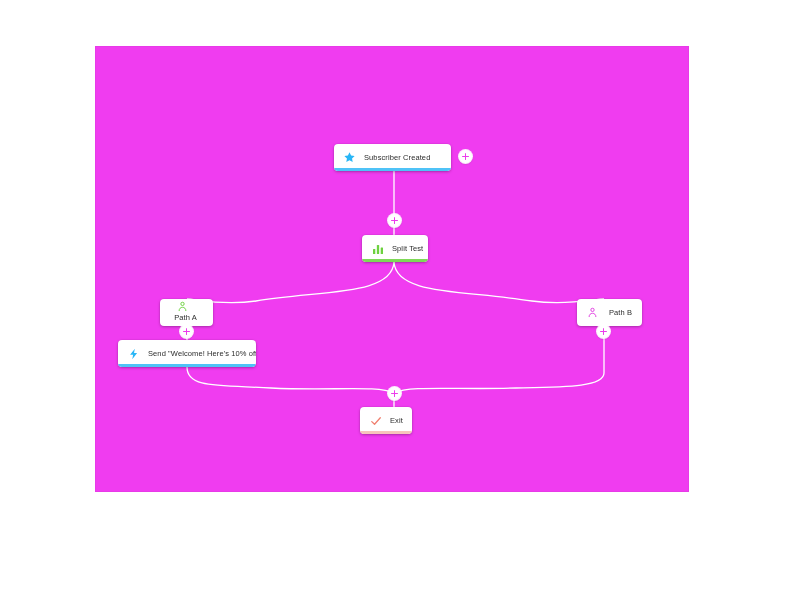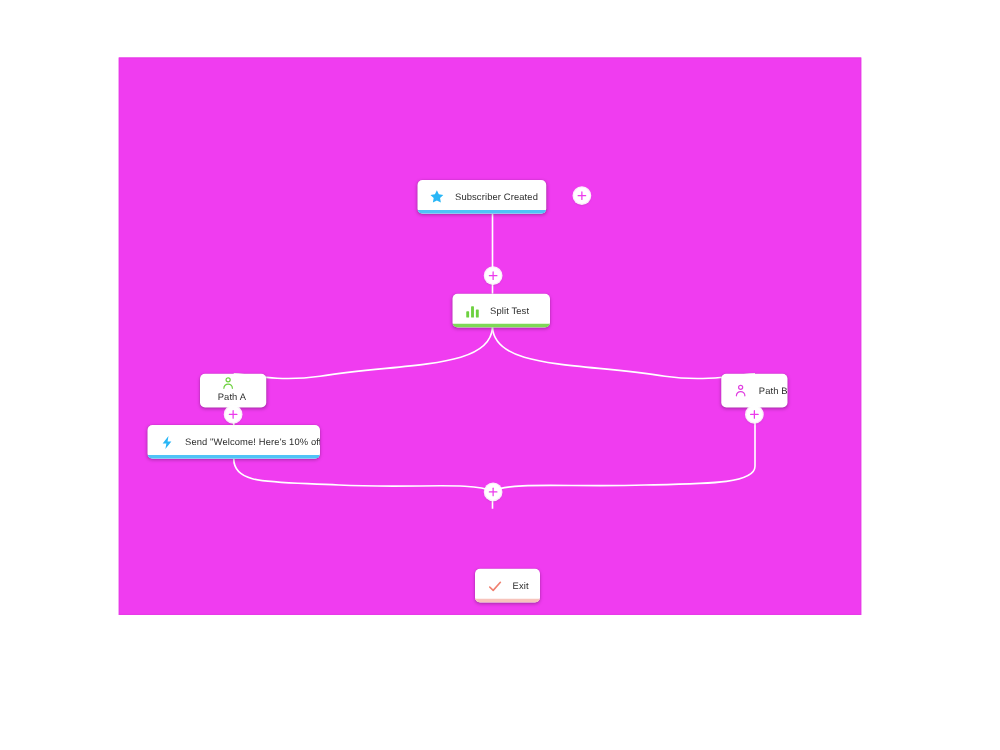--- a/index.html
+++ b/index.html
@@ -72,26 +72,26 @@
   .node-icon svg { display: block; }
 
   .node-label {
     font-size: 7.5px;
     color: #2c2c2c;
     letter-spacing: 0.1px;
     line-height: 1;
   }
 
   
-  #node-trigger   { left: 238px; top:  97px; width: 103px; }
-  #node-split     { left: 266px; top: 188px; width:  78px; }
+  #node-trigger   { left: 238px; top:  97px; width: 117px; }
+  #node-split     { left: 266px; top: 188px; width:  66px; }
   #node-path-a    { left:  64px; top: 252px; width:  53px; flex-direction: column; }
-  #node-path-b    { left: 481px; top: 252px; width:  53px; }
+  #node-path-b    { left: 481px; top: 252px; width:  65px; justify-content: space-between; }
   #node-send      { left:  22px; top: 293px; width: 138px; }
-  #node-exit      { left: 284px; top: 360px; width:  52px; margin-top: 48px; }
+  #node-exit      { left: 264px; top: 360px; width:  52px; }
 
   
   .plus-btn {
     position: absolute;
     width: 13px; height: 13px;
     border-radius: 50%;
     background: #ffffff;
     box-shadow: 0 0 0 1px rgba(255,255,255,0.9), 0 1px 2px rgba(0,0,0,0.22);
     display: flex;
     align-items: center;

